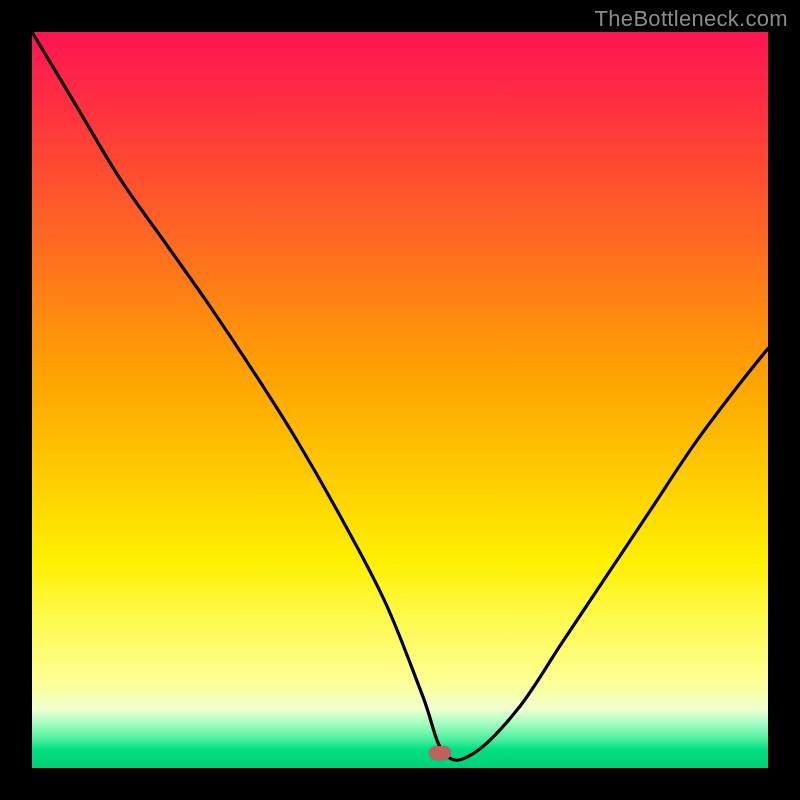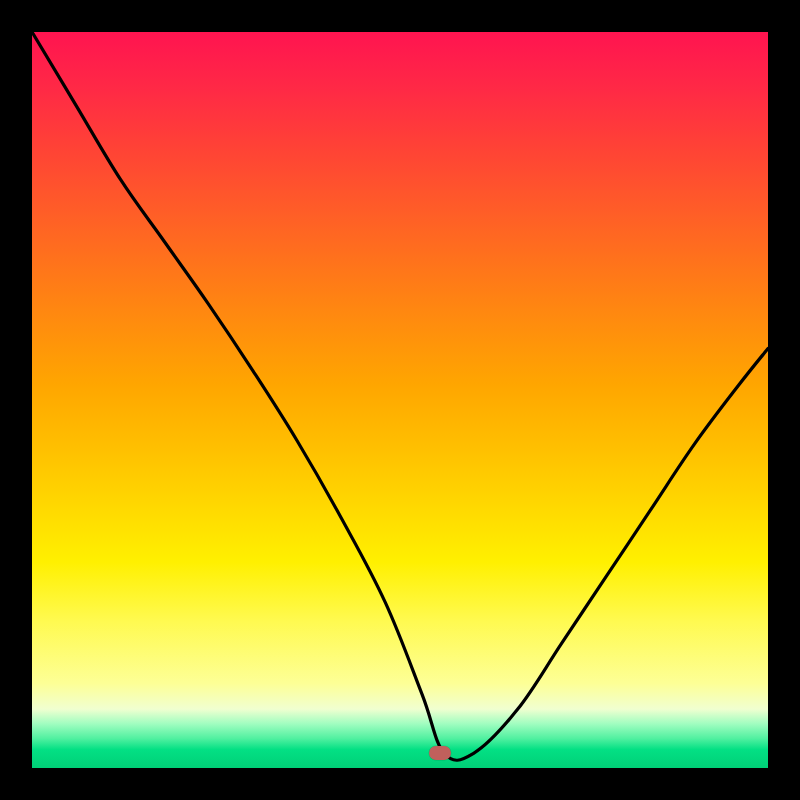--- a/index.html
+++ b/index.html
@@ -79,14 +79,15 @@
   <div class="plot-area">
 
     <svg class="curve" viewBox="0 0 736 736" preserveAspectRatio="none">
       <path id="curve-path" d="M 0.00 0.00 C 7.95 13.25, 28.26 47.10, 44.16 73.60 C 60.06 100.10, 72.42 122.69, 88.32 147.20 C 104.22 171.71, 116.58 187.24, 132.48 209.76 C 148.38 232.28, 160.74 249.14, 176.64 272.32 C 192.54 295.50, 204.90 314.05, 220.80 338.56 C 236.70 363.07, 249.06 381.98, 264.96 408.48 C 280.86 434.98, 293.22 456.61, 309.12 485.76 C 325.02 514.91, 338.71 538.60, 353.28 570.40 C 367.85 602.20, 379.48 635.24, 390.08 662.40 C 400.68 689.56, 402.89 710.68, 412.16 721.28 C 421.43 731.88, 428.35 729.23, 441.60 721.28 C 454.85 713.33, 469.86 696.99, 485.76 677.12 C 501.66 657.25, 514.02 634.73, 529.92 610.88 C 545.82 587.03, 558.18 568.49, 574.08 544.64 C 589.98 520.79, 602.34 502.25, 618.24 478.40 C 634.14 454.55, 646.50 434.68, 662.40 412.16 C 678.30 389.64, 693.31 370.50, 706.56 353.28 C 719.81 336.06, 730.70 323.10, 736.00 316.48" fill="none" stroke="#000" stroke-width="3.2" stroke-linecap="round" stroke-linejoin="round"></path>
     </svg>
 
     <div class="marker" id="marker" style="left: 408.48px; top: 721.28px;"></div>
 
   </div>
 
+  <div class="attribution">TheBottleneck.com</div>
 
 </div>
 
 </body></html>

